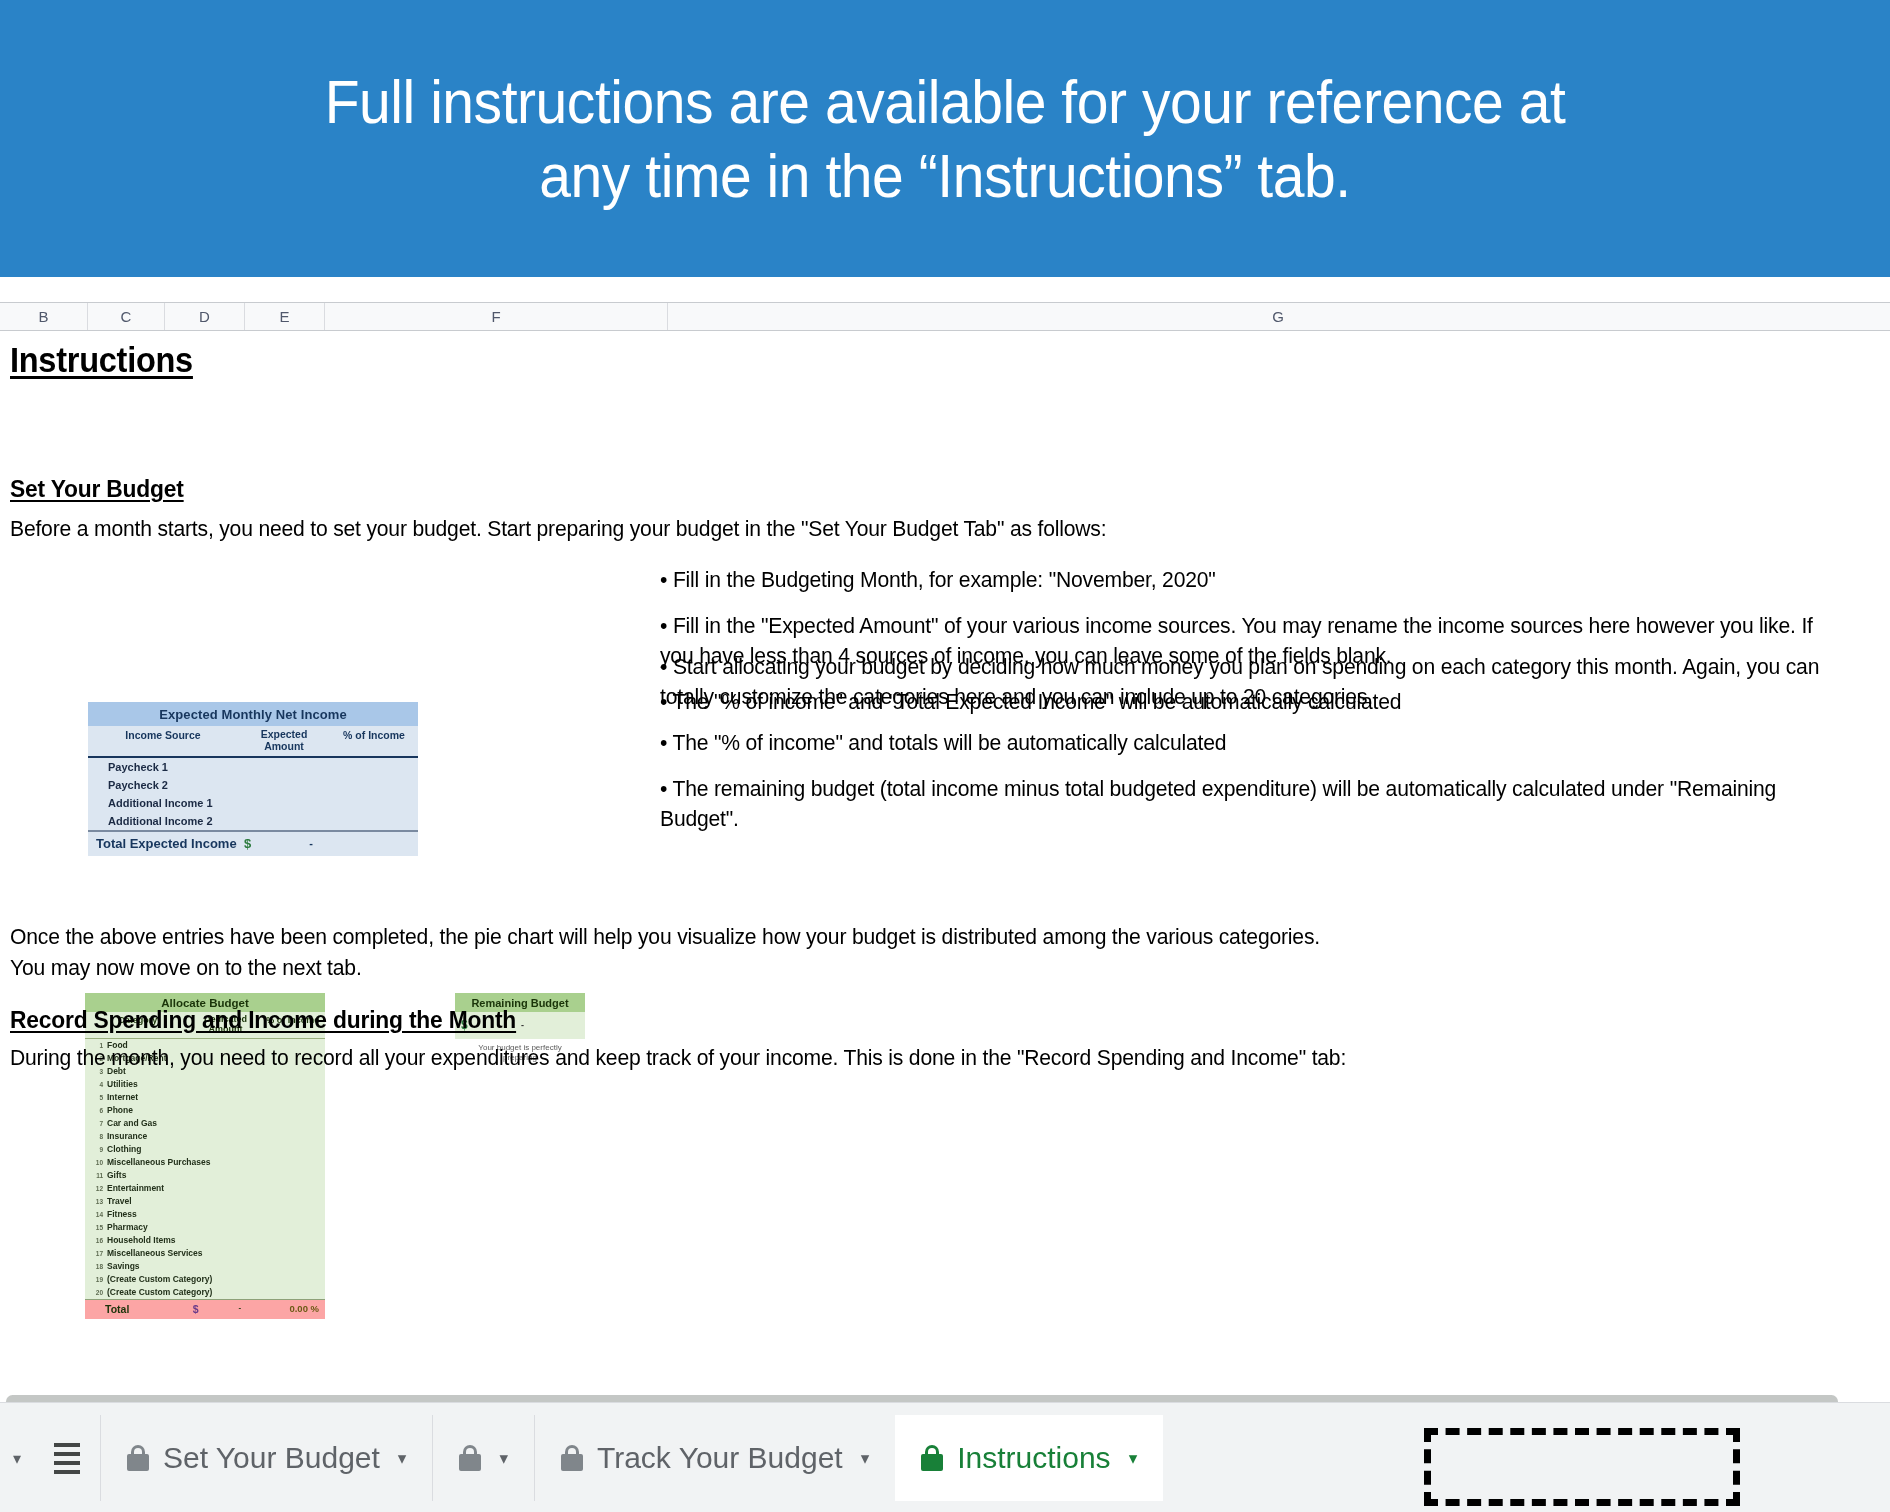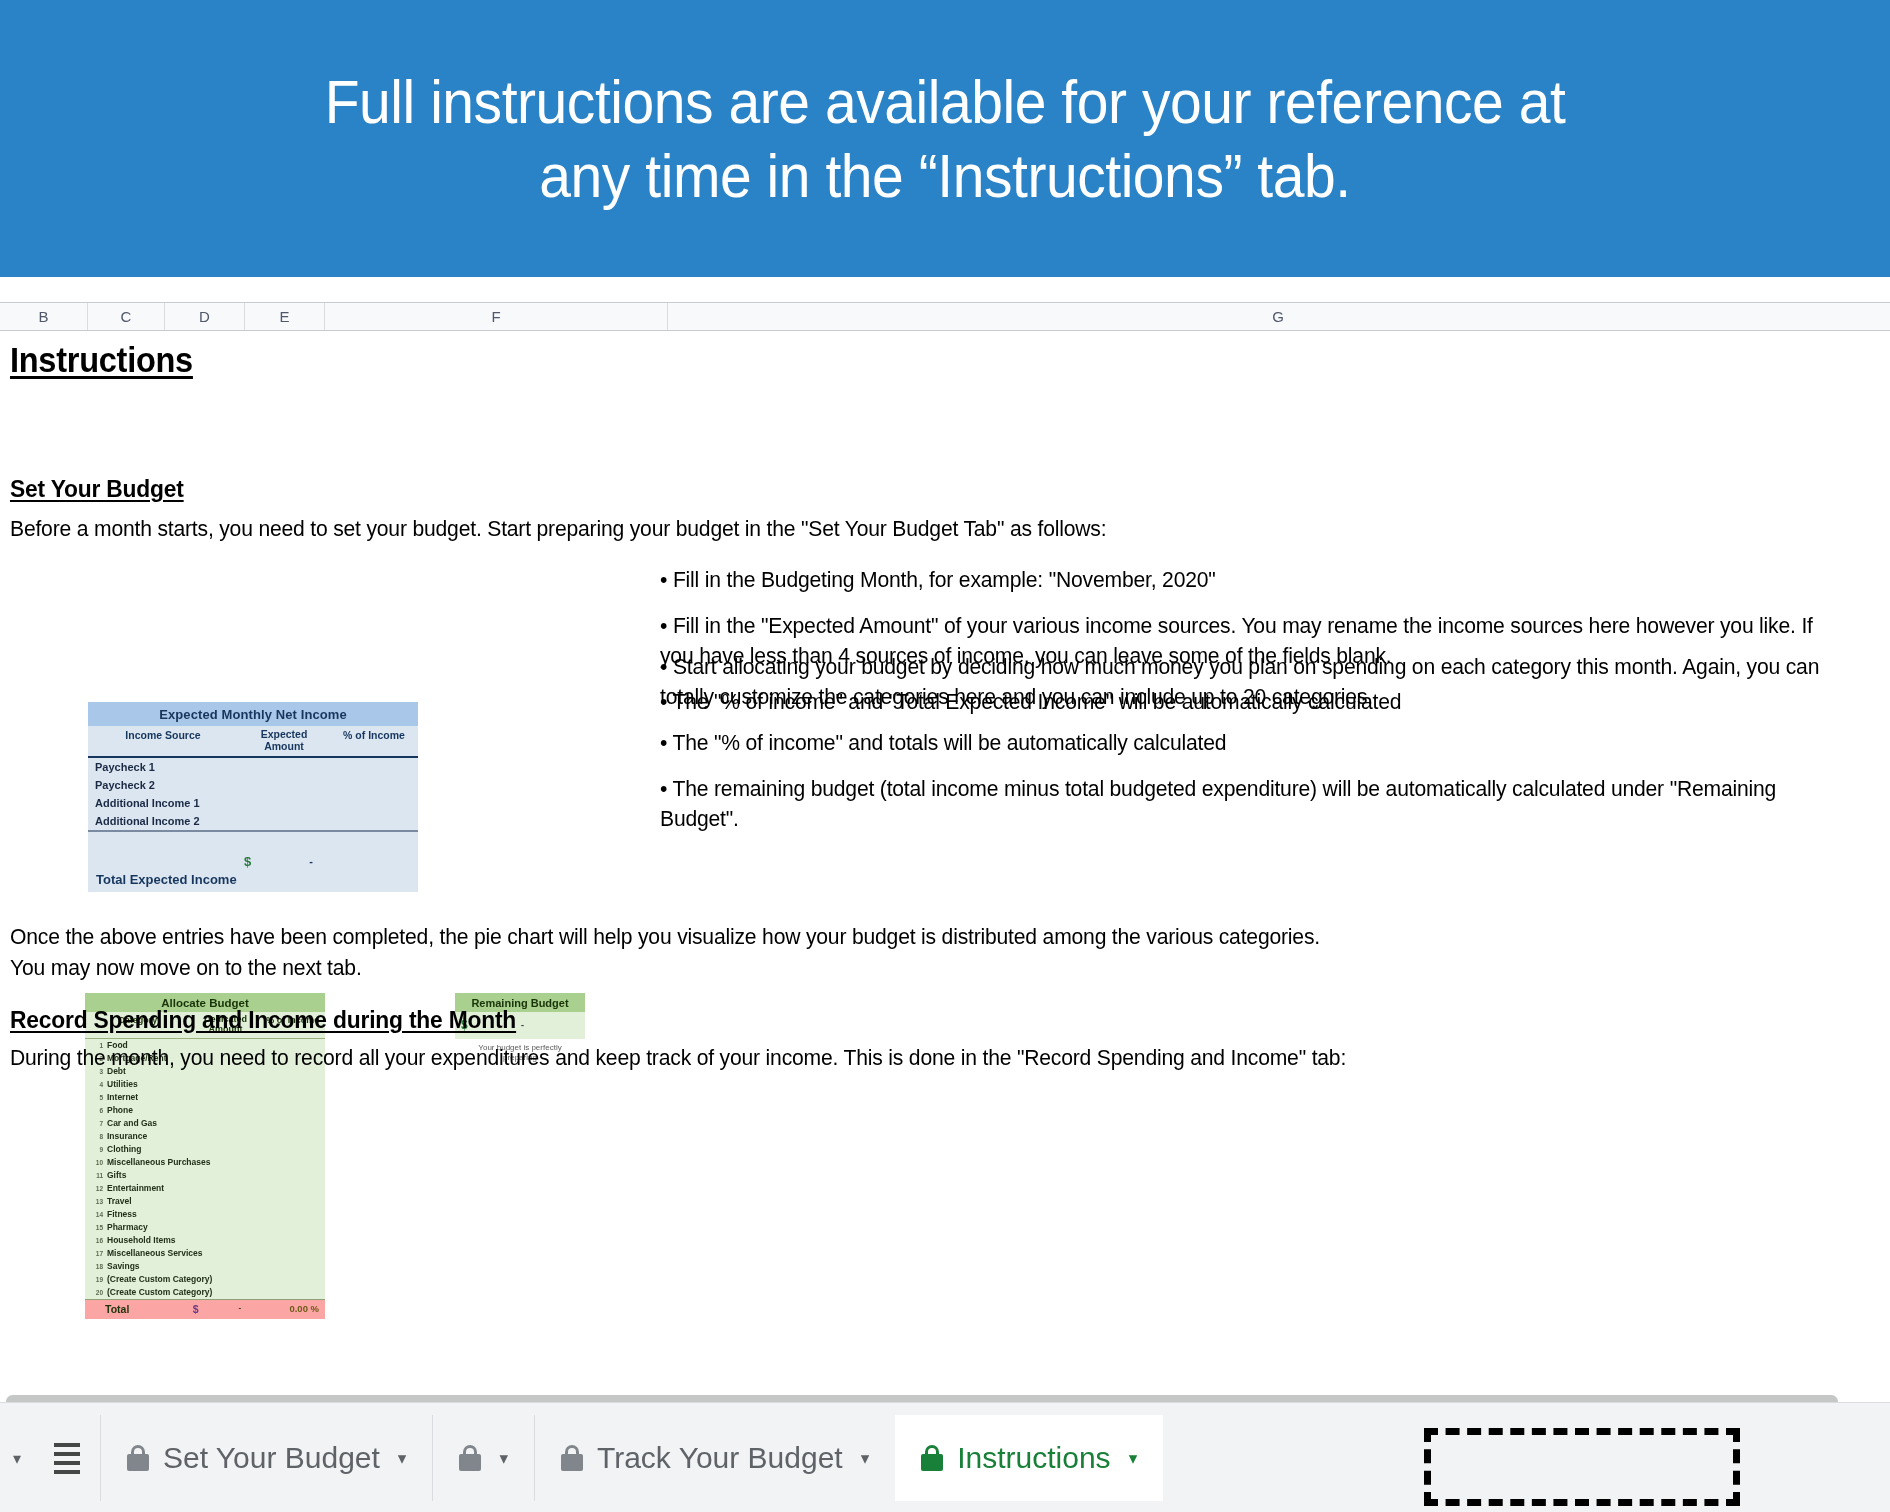--- a/index.html
+++ b/index.html
@@ -98,30 +98,30 @@
     display: flex; font-size: 10.5px; font-weight: bold; color: #17365d;
     border-bottom: 2px solid #17365d;
     padding: 3px 0 3px 0;
   }
   #income-table .hrow .c1 { width: 150px; text-align: center; }
   #income-table .hrow .c2 { width: 92px; text-align: center; line-height: 1.12; }
   #income-table .hrow .c3 { width: 88px; text-align: center; }
   #income-table .row {
     background: #dce6f1;
     display: flex; font-size: 11px; font-weight: bold; color: #1b2a44;
-    padding: 3px 0 3px 7px;
+    padding: 3px 0 3px 20px;
   }
   #income-table .row.last { border-bottom: 2px solid #7a8aa0; }
   #income-table .trow {
     background: #dce6f1;
     display: flex; align-items: center;
     font-size: 13px; font-weight: bold; color: #17365d;
     padding: 4px 0 5px 8px;
   }
-  #income-table .trow .lbl { width: 148px; margin-top: 36px; }
+  #income-table .trow .lbl { width: 148px; }
   #income-table .trow .cur { width: 22px; color: #2b7a3d; }
   #income-table .trow .dash { width: 90px; text-align: center; font-size: 11px; }
 
   
   #alloc-table {
     left: 85px; top: 716px; width: 240px;
   }
   #alloc-table .cap {
     background: #a9d08e; color: #1a3409;
     font-size: 11.5px; font-weight: bold; text-align: center;

